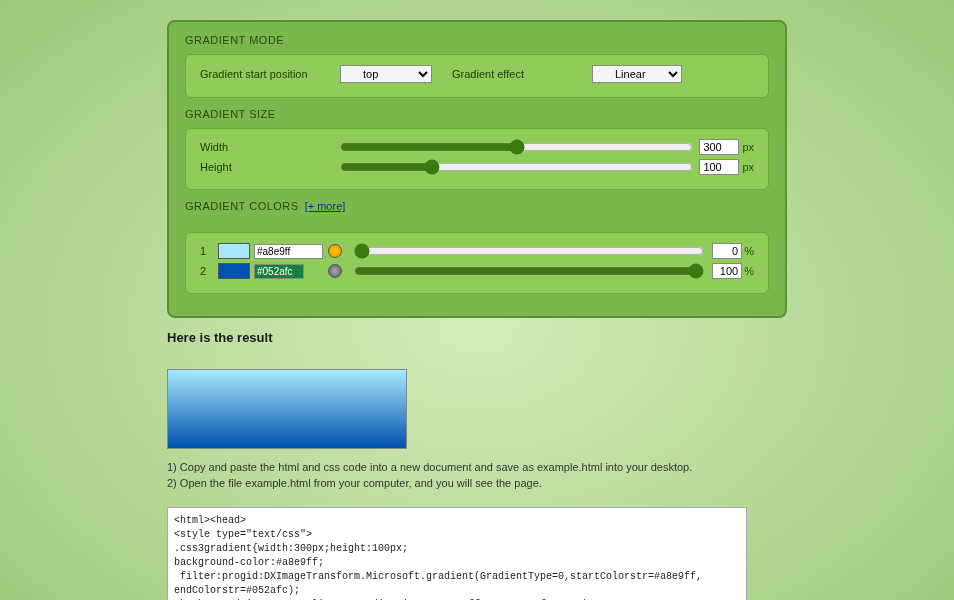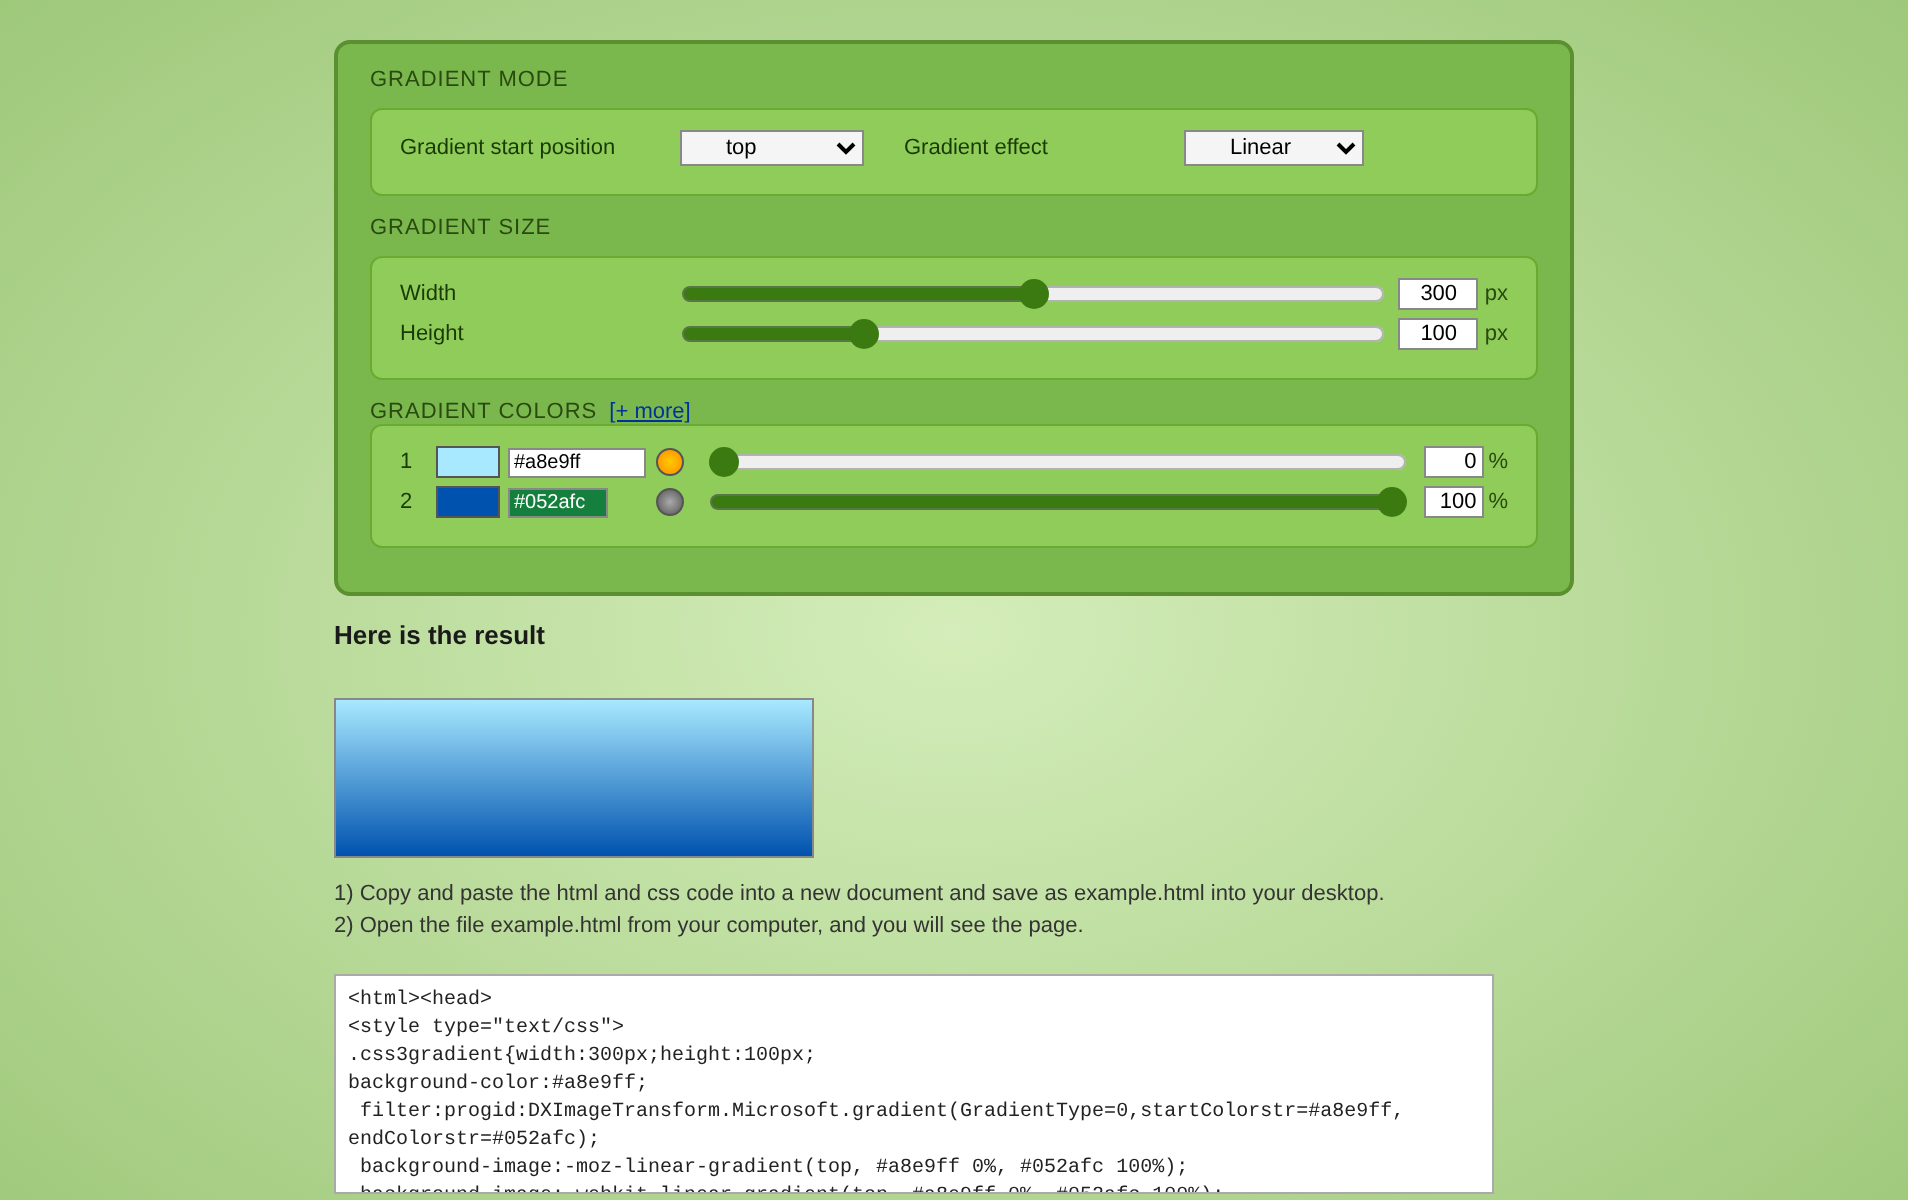--- a/index.html
+++ b/index.html
@@ -64,33 +64,33 @@
       width: 100%;
       height: 14px;
       cursor: pointer;
       accent-color: #3a7a10;
     }
     .size-input {
       width: 40px;
       font-size: 11px;
       border: 1px solid #888;
       padding: 1px 3px;
-      text-align: center;
+      text-align: left;
       margin-left: 6px;
       background: #fff;
     }
     .px-label {
       font-size: 11px;
       color: #2a4a10;
       margin-left: 3px;
     }
     .colors-header {
       display: flex;
       align-items: flex-end;
-      margin-bottom: 0;
+      margin-bottom: 20px;
     }
     .more-link {
       color: #003399;
       text-decoration: underline;
       cursor: pointer;
       margin-left: 6px;
       font-size: 11px;
     }
     .color-row {
       display: flex;

